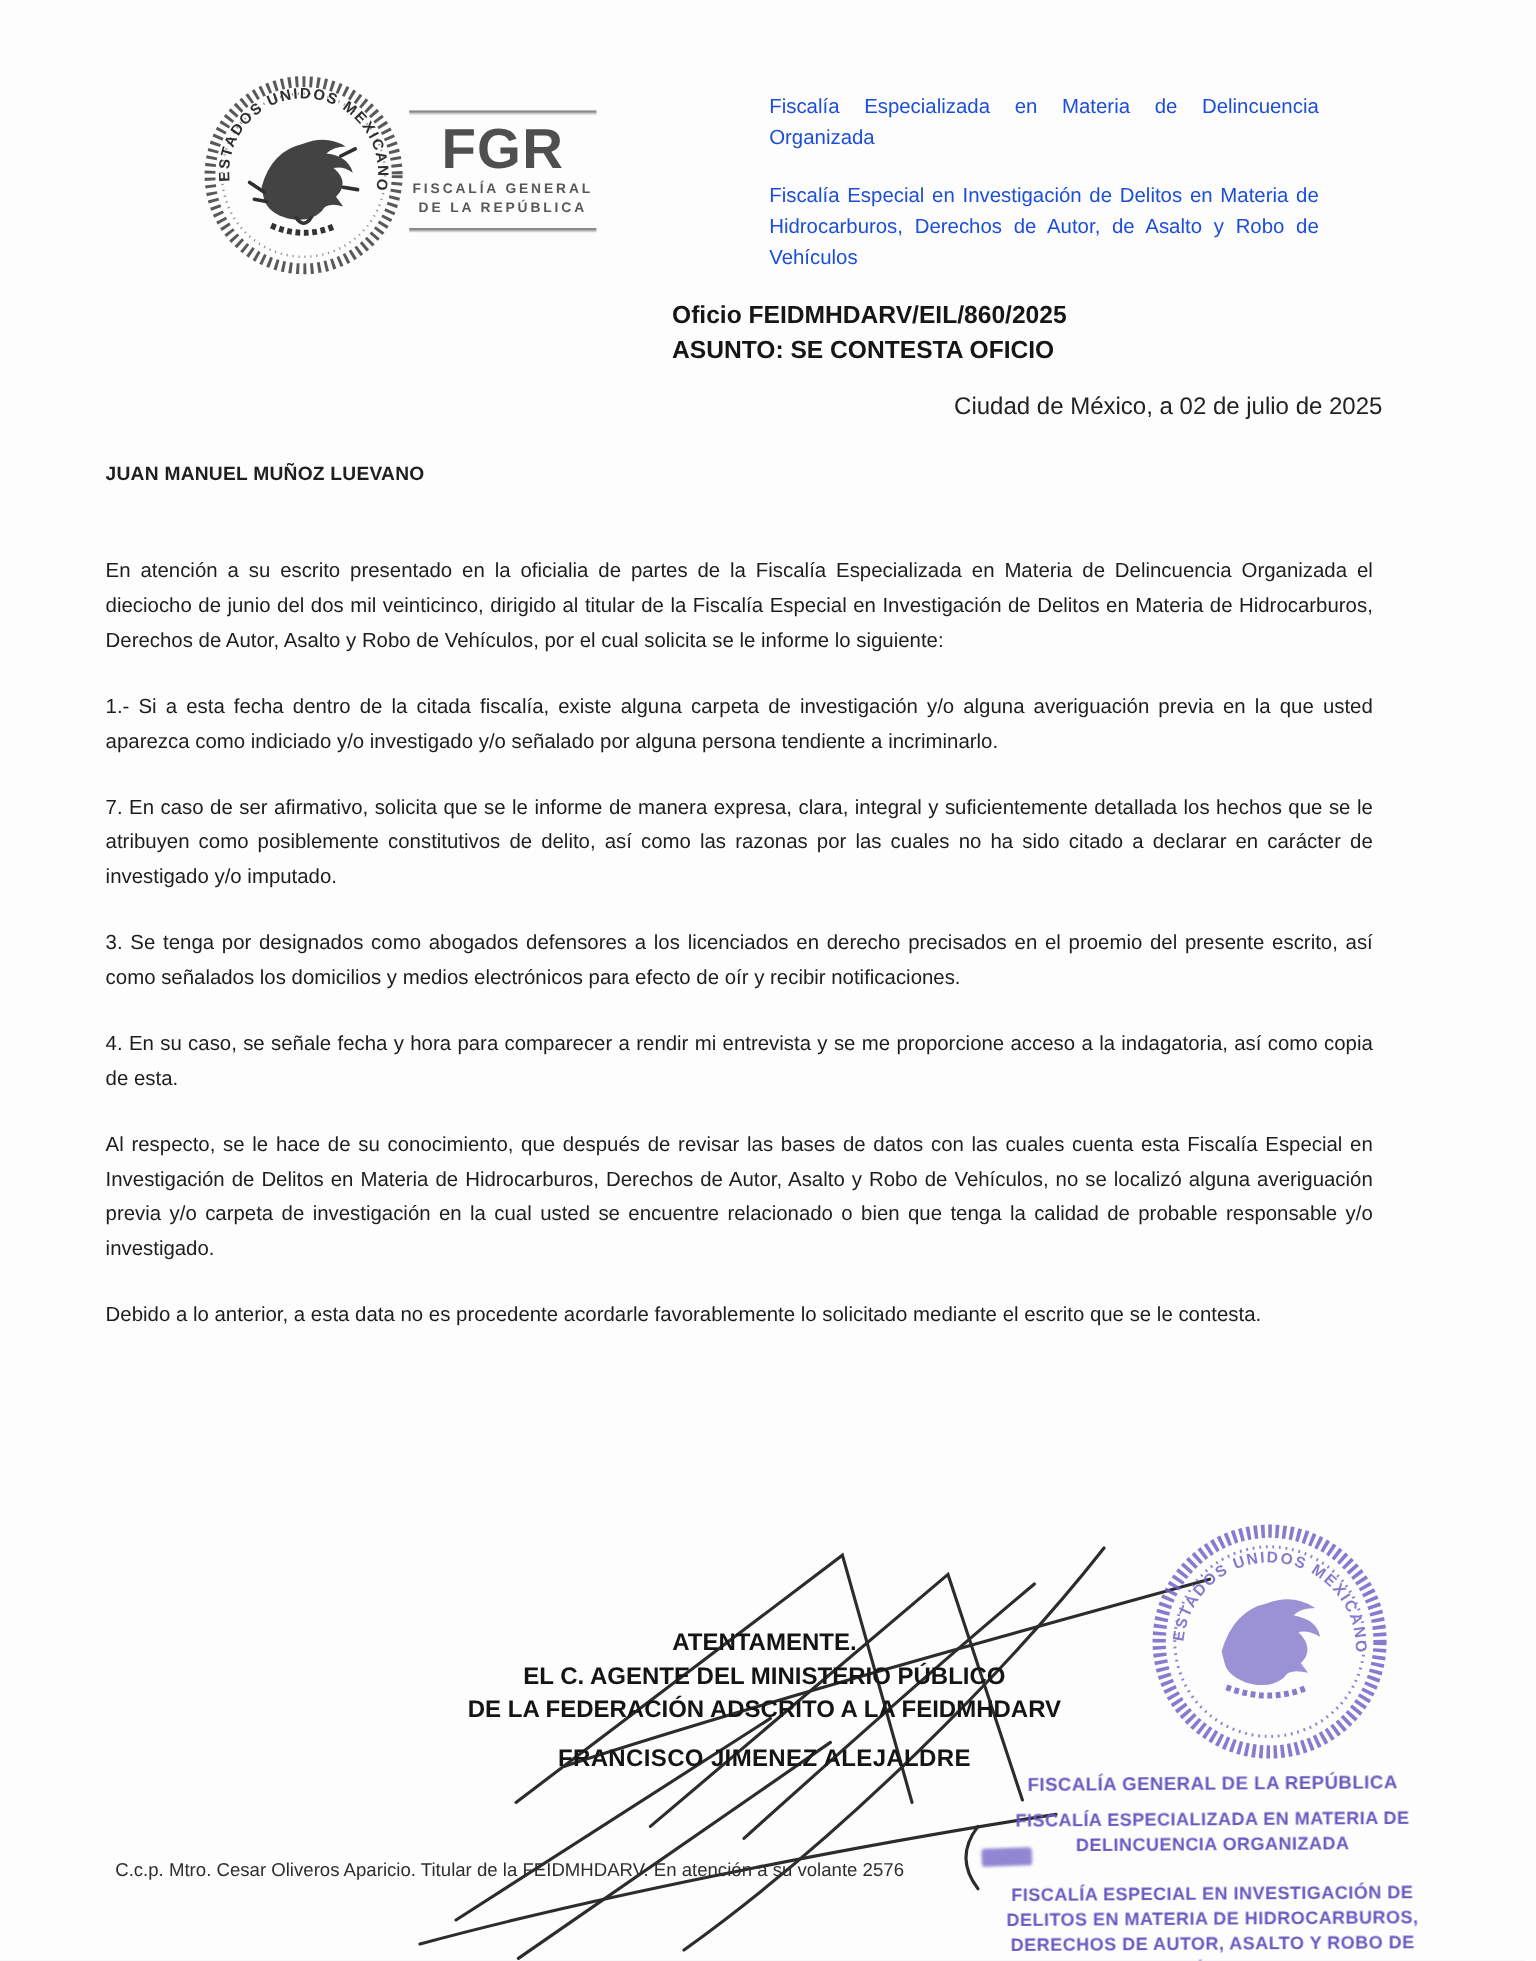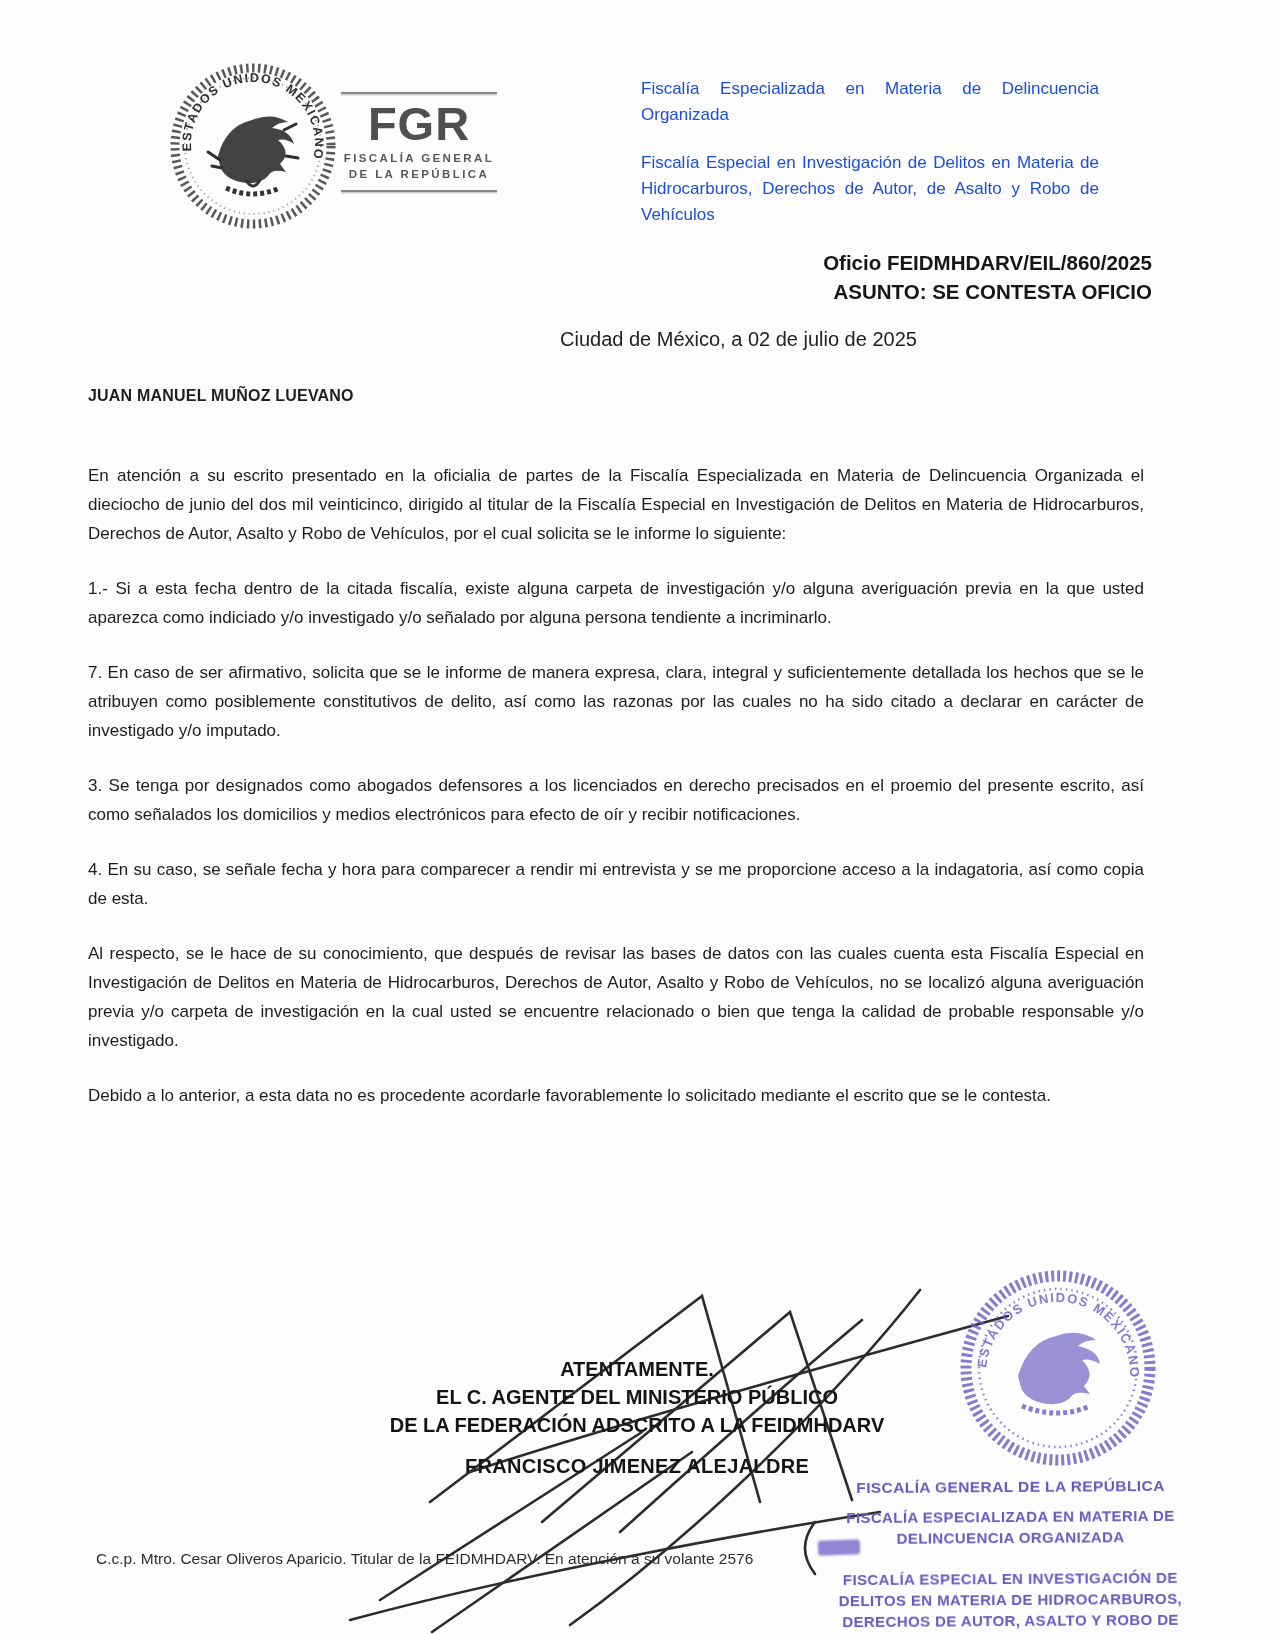--- a/index.html
+++ b/index.html
@@ -11,22 +11,22 @@
   
   .seal-left { position:absolute; left:168px; top:60px; width:170px; height:170px; }
   .fgr-logo { position:absolute; left:341px; top:92px; width:156px; text-align:center; color:#4b4b4b; }
   .fgr-rule { height:0; border-top:2px solid #8a8a8a; box-shadow:0 1.5px 0 rgba(120,120,120,.35); }
   .fgr-acronym { font-size:47px; font-weight:bold; letter-spacing:1px; line-height:52px; margin-top:4px; color:#4f4f4f; }
   .fgr-org { font-size:11.5px; font-weight:bold; letter-spacing:2.4px; line-height:16px; color:#585858; }
   .fgr-logo .fgr-rule.bottom { margin-top:8px; }
   .header-right { position:absolute; left:641px; top:76px; width:458px; font-size:17px; line-height:26px; color:#1d4ed8; text-align:justify; }
   .header-right p + p { margin-top:22px; }
   
-  .oficio-block { position:absolute; left:560px; top:248px; width:592px; text-align:right; font-weight:bold; font-size:20.5px; line-height:29px; color:#161616; }
-  .date-line { position:absolute; left:560px; top:328px; width:592px; font-size:20px; color:#222; }
+  .oficio-block { position:absolute; left:560px; top:248px; width:592px; text-align:left; font-weight:bold; font-size:20.5px; line-height:29px; color:#161616; }
+  .date-line { position:absolute; left:560px; top:328px; width:592px; text-align:right; font-size:20px; color:#222; }
   
   .recipient { position:absolute; left:88px; top:382px; font-weight:bold; font-size:16px; line-height:27px; letter-spacing:.2px; }
   .body-text { position:absolute; left:88px; top:461px; width:1056px; font-size:17px; line-height:29px; text-align:justify; color:#1d1d1d; }
   .body-text p { margin-bottom:26px; }
   
   .closing { position:absolute; left:340px; top:1355px; width:594px; text-align:center; font-weight:bold; font-size:20px; line-height:28px; color:#141414; }
   .signatory { position:absolute; left:340px; top:1455px; width:594px; text-align:center; font-weight:bold; font-size:20px; letter-spacing:.3px; color:#141414; }
   
   .ccp-line { position:absolute; left:84px; top:1550px; width:780px; font-size:15.5px; color:#2e2e2e;margin-left:12px; }
   

